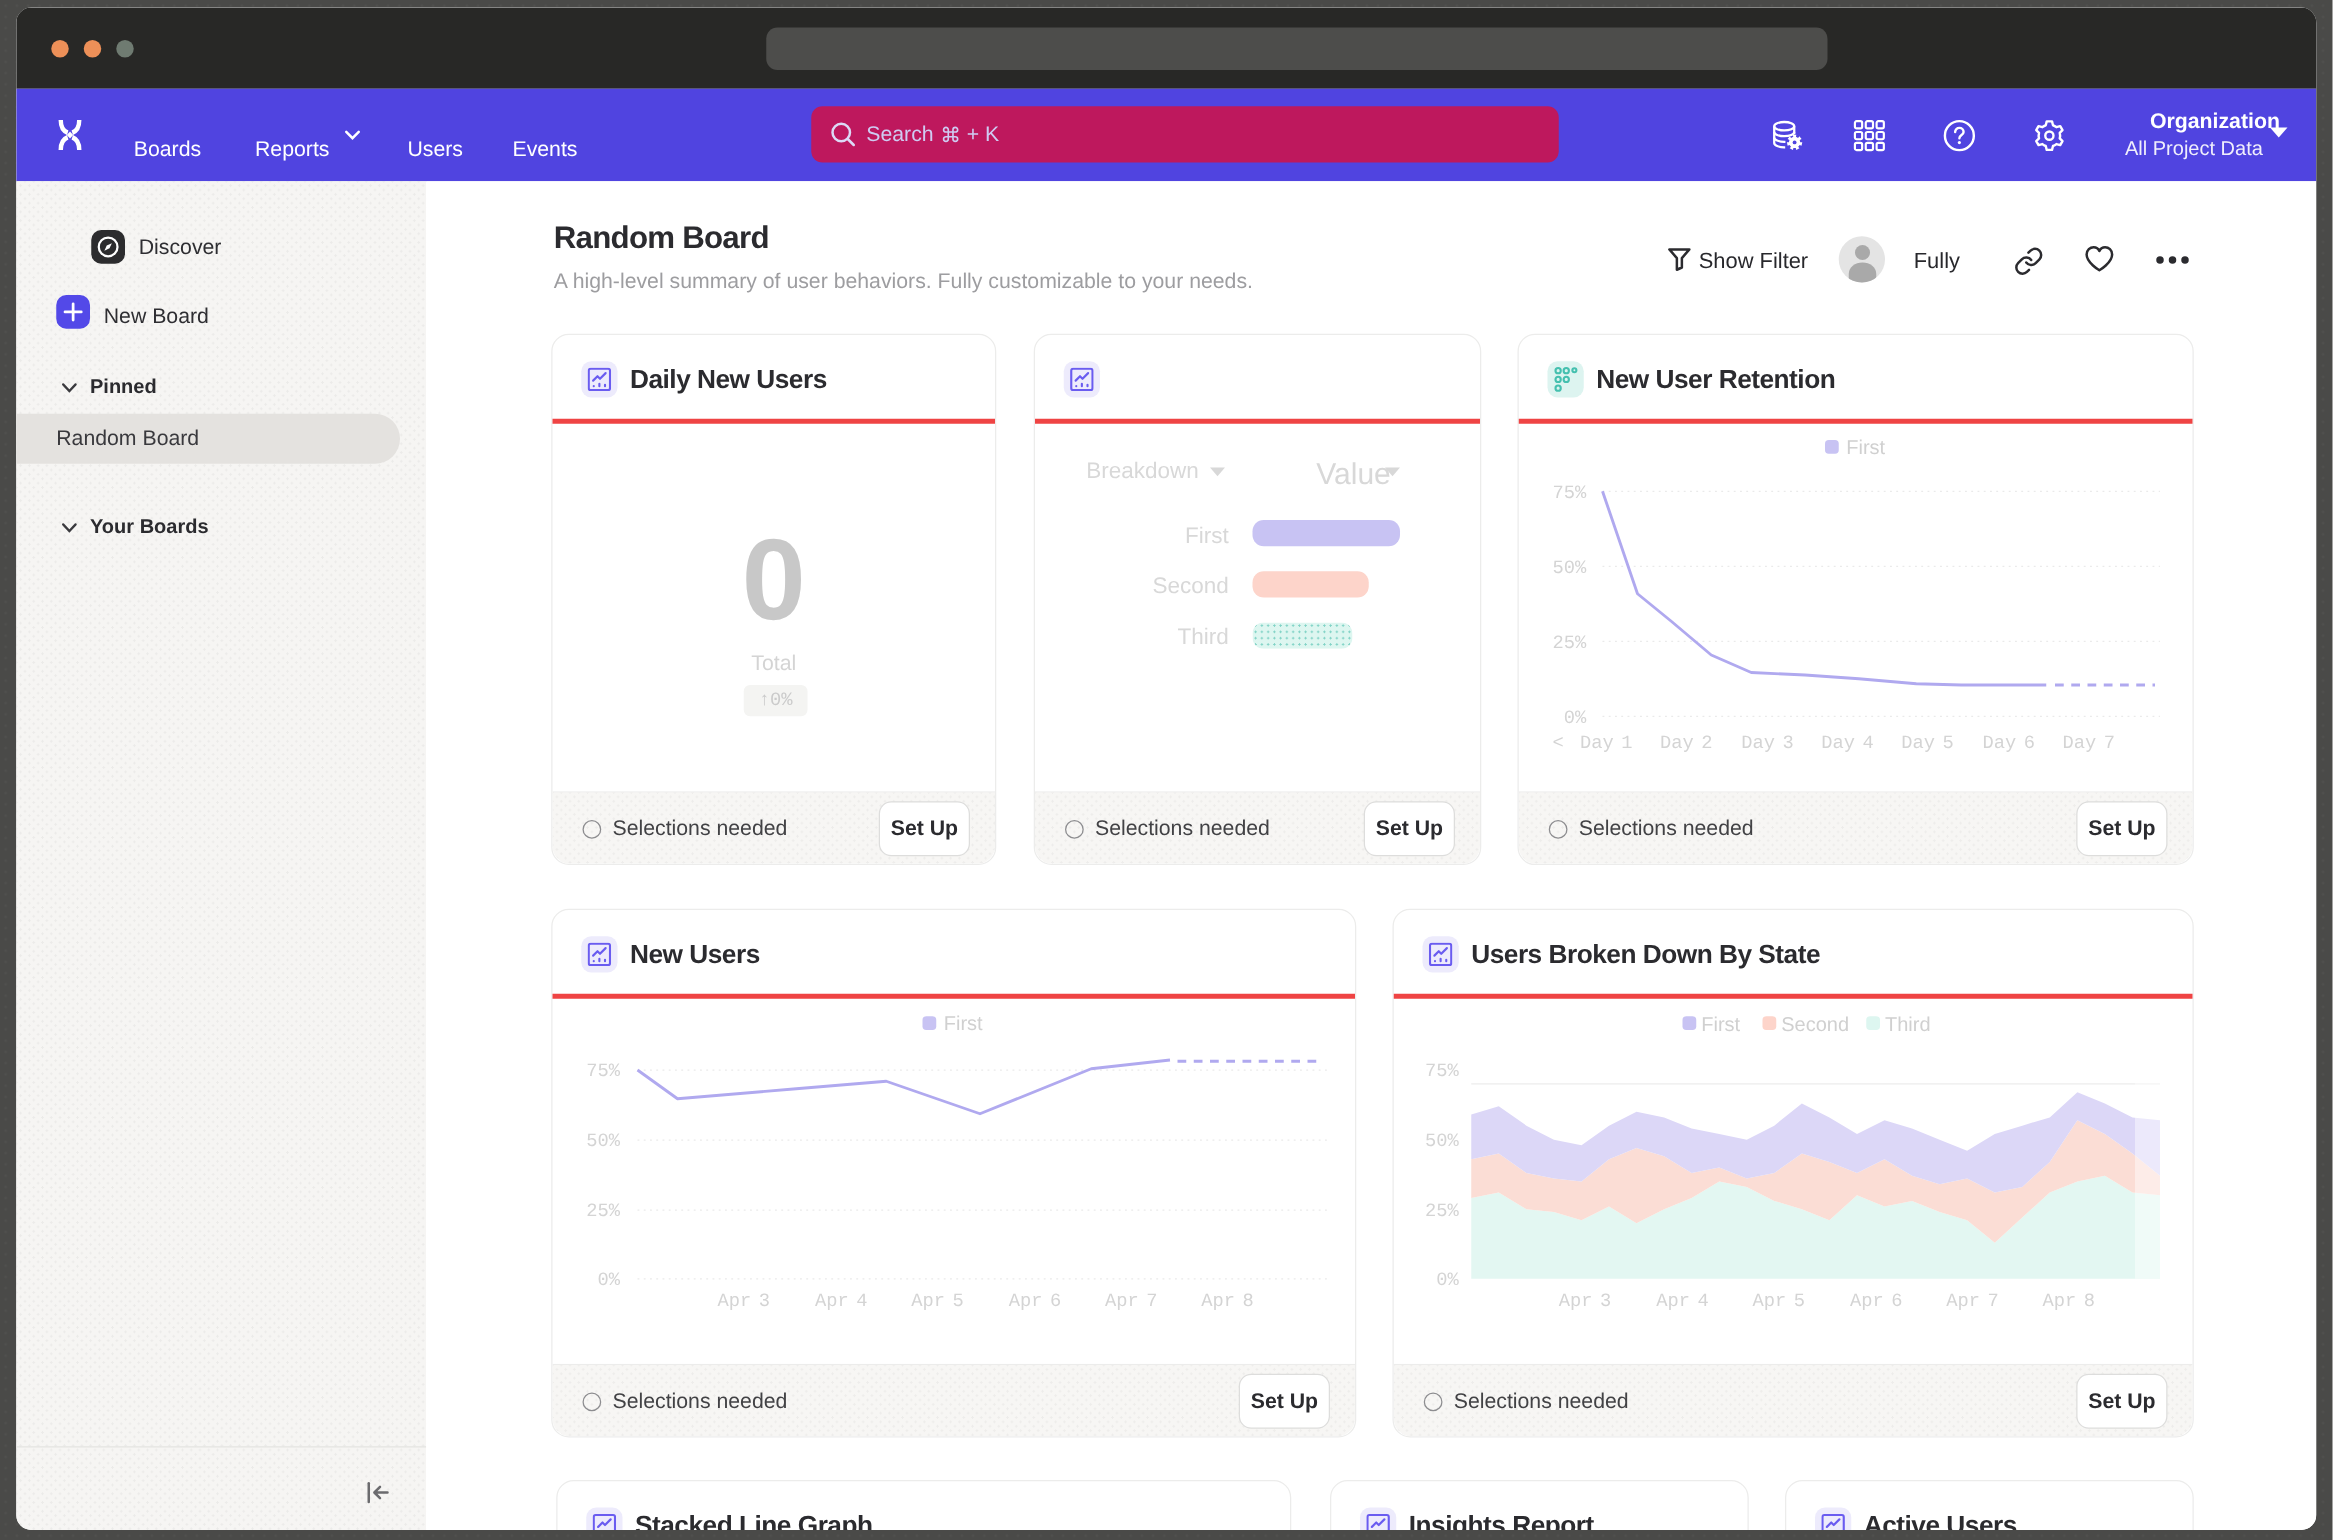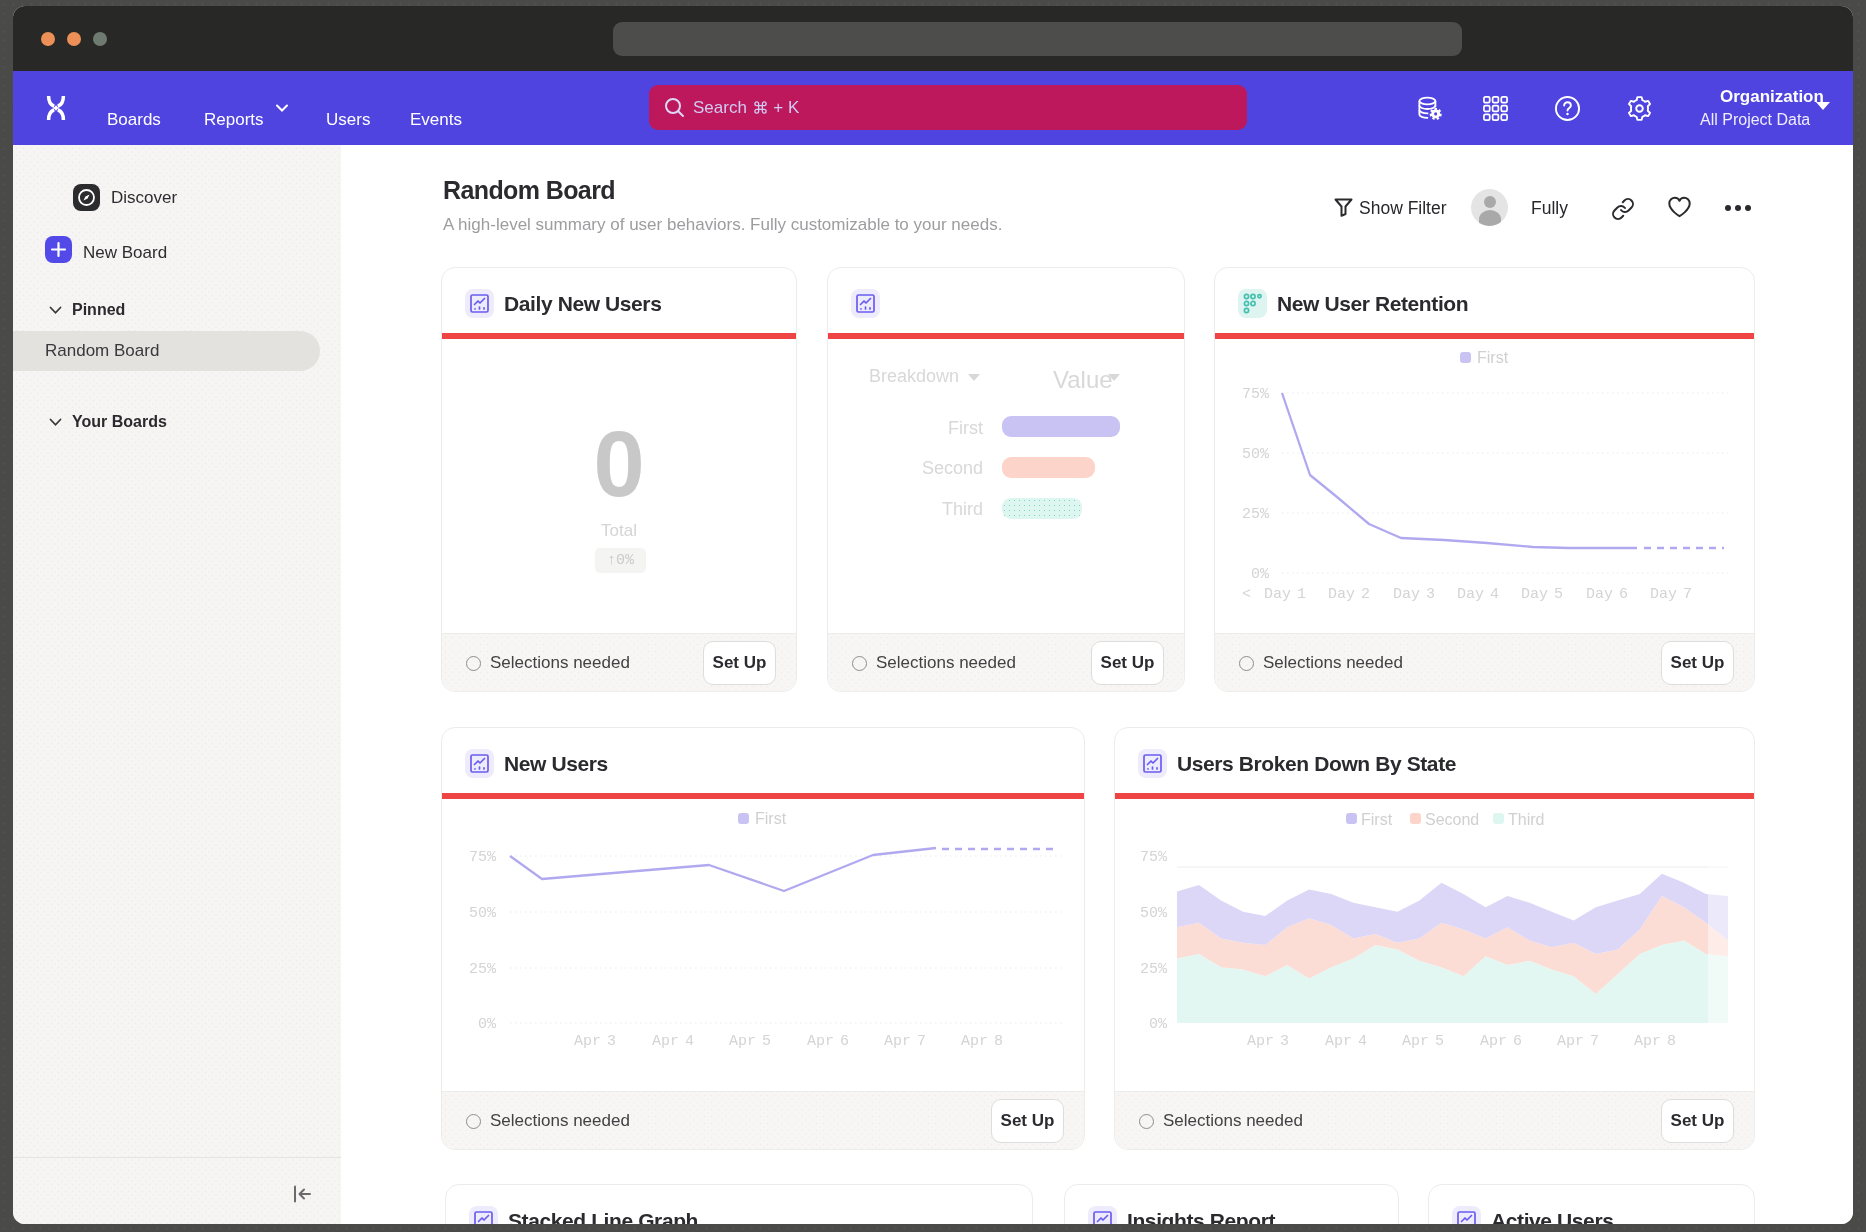--- a/index.html
+++ b/index.html
@@ -38,21 +38,21 @@
   .sidelabel { margin-left:11px; font-size:17px; color:#2e2e32; font-weight:500; }
   .sechead { position:absolute; left:36px; display:flex; align-items:center; color:#2b2b2f; font-weight:700; font-size:16px;justify-content:center; }
   .pill { position:absolute; left:0; top:186px; width:307px; height:40px; background:#e4e2df; border-radius:0 20px 20px 0; line-height:40px; padding-left:32px; font-size:17px; color:#39393d; }
   .sidefoot { position:absolute; left:0; bottom:0; width:100%; height:67px; border-top:1px solid #e4e3e1; }
 
   .content { position:absolute; left:328px; top:139px; width:1512px; height:1079px; background:#fff; }
   h1.board { position:absolute; left:430px; top:170px; font-size:25px; font-weight:700; color:#2b2b2f; letter-spacing:-0.6px; }
   .subtitle { position:absolute; left:430px; top:209px; font-size:17px; color:#9d9da0; }
 
   .card { position:absolute; background:#fff; border:1px solid #ececeb; border-radius:14px; }
-  .cardhead { position:absolute; left:0; top:0; width:100%; height:71px; border-bottom:6px solid #ef4444; }
+  .cardhead { position:absolute; left:0; top:0; width:100%; height:71px; border-bottom:4px solid #ef4444; }
   .cardicon { position:absolute; left:23px; top:21px; width:29px; height:29px; border-radius:8px; background:#edebfc; }
   .cardtitle { position:absolute; left:62px; top:0; height:71px; line-height:71px; font-size:21px; font-weight:700; color:#2b2b2f; letter-spacing:-0.4px; }
   .cardfoot { position:absolute; left:0; bottom:0; width:100%; height:58px; border-top:1px solid #ececeb; border-radius:0 0 14px 14px;
     background-color:#f7f6f4;
     background-image: radial-gradient(rgba(60,60,60,0.05) 0.8px, transparent 1.05px), radial-gradient(rgba(60,60,60,0.05) 0.8px, transparent 1.05px);
     background-size:7px 7px; background-position:0 0, 3.5px 3.5px; }
   .selneed { position:absolute; left:24px; top:0; height:58px; display:flex; align-items:center; font-size:17px; color:#424245; }
   .selneed .circ { width:15px; height:15px; border:1.5px solid #8d8d90; border-radius:50%; margin-right:9px; }
   .setup { position:absolute; right:20px; top:7px; width:73px; height:44px; background:#fff; border:1px solid #dddddc; border-radius:10px; text-align:center; line-height:42px; font-size:17px; font-weight:700; color:#2b2b2f; }
   .mono { font-family:"Liberation Mono", monospace; }

